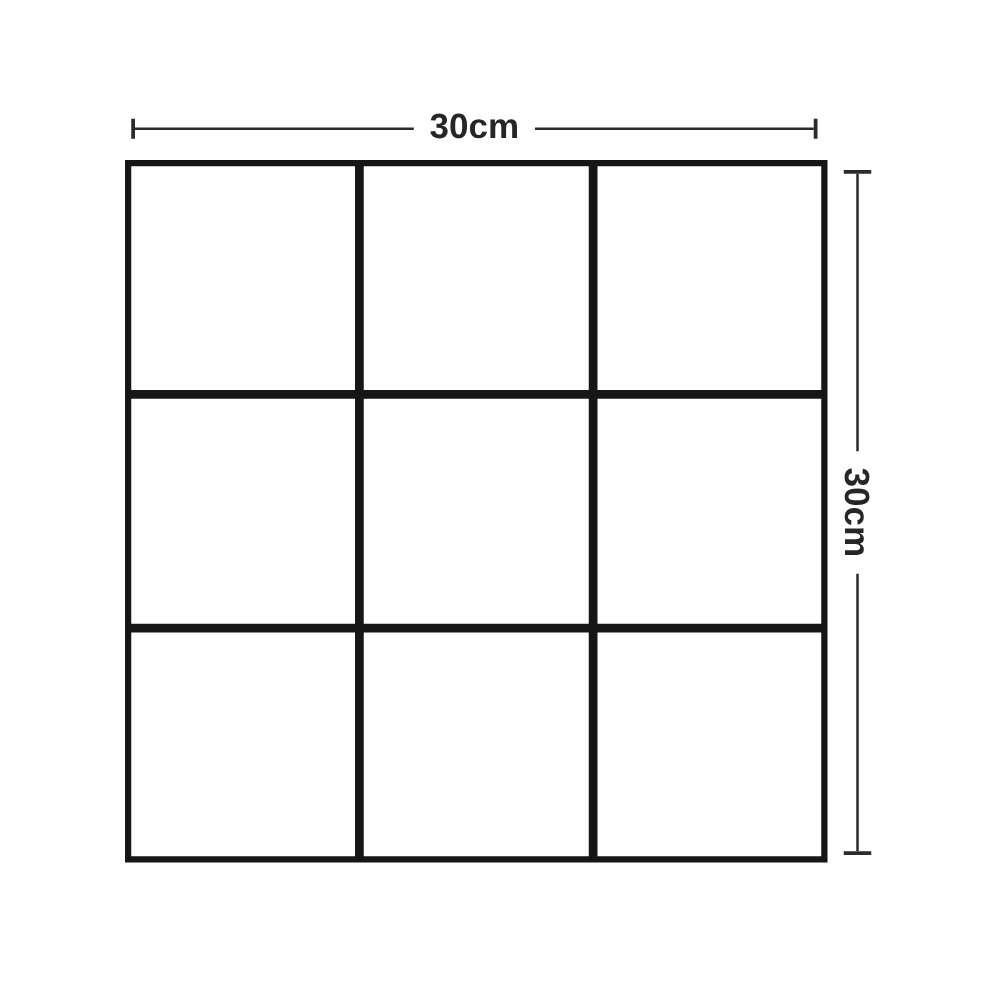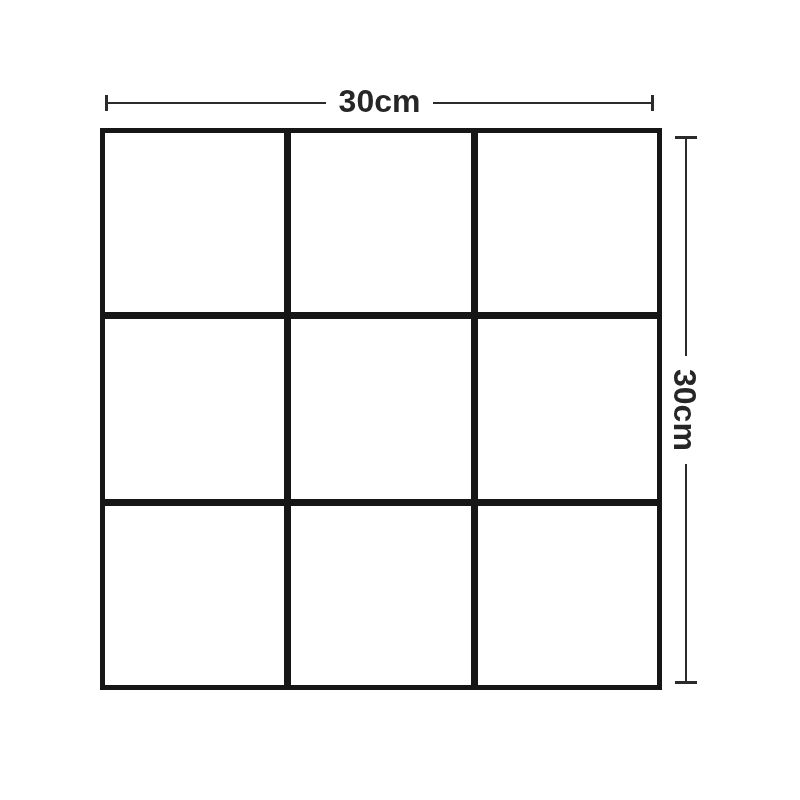--- a/index.html
+++ b/index.html
@@ -51,21 +51,21 @@
     background: #2b2b2b;
     flex: 0 0 auto;
   }
   .dim-width .seg {
     height: 2px;
     background: #2b2b2b;
     flex: 1 1 auto;
   }
   .dim-label {
     color: #262626;
-    font-size: 32px;
+    font-size: 28px;
     font-weight: 700;
     line-height: 1;
     white-space: nowrap;
     flex: 0 0 auto;
   }
   .dim-width .dim-label {
     padding: 0 13px;
     transform: translateY(-2px);
   }
 

